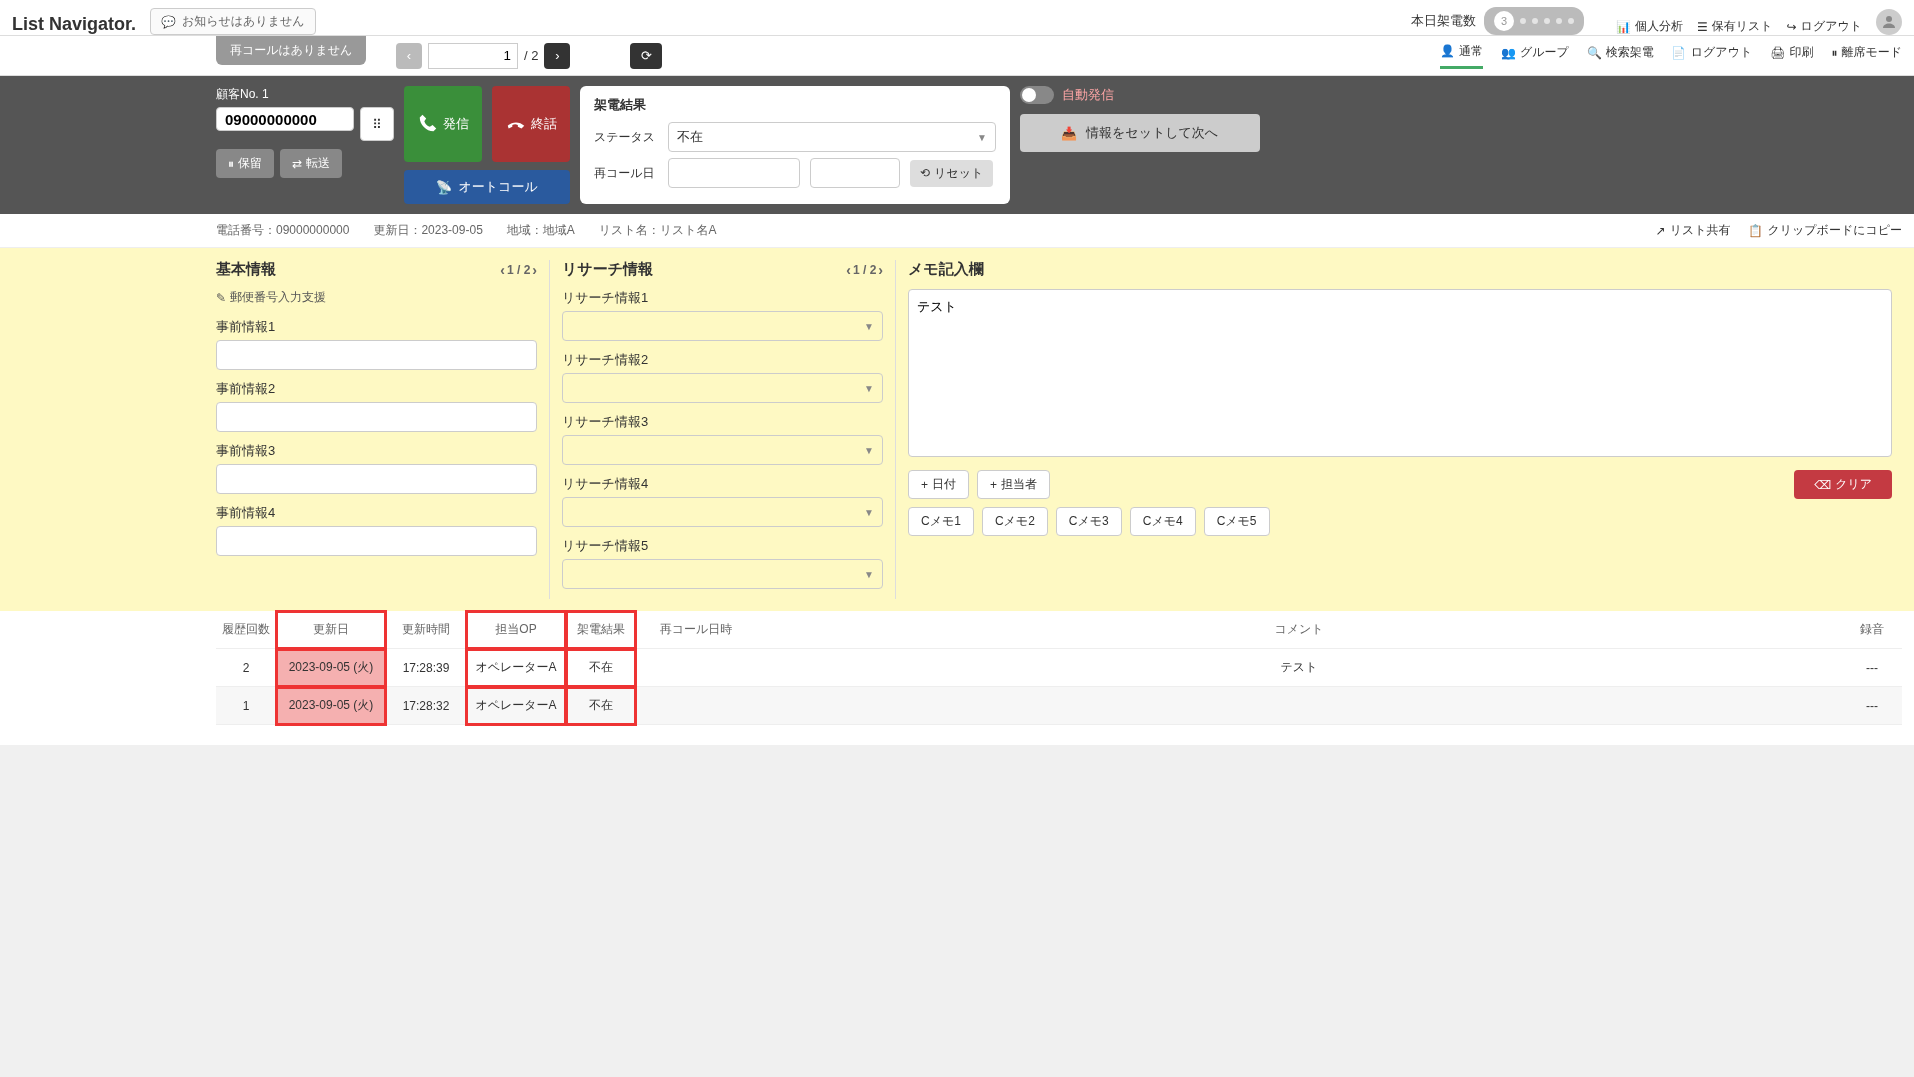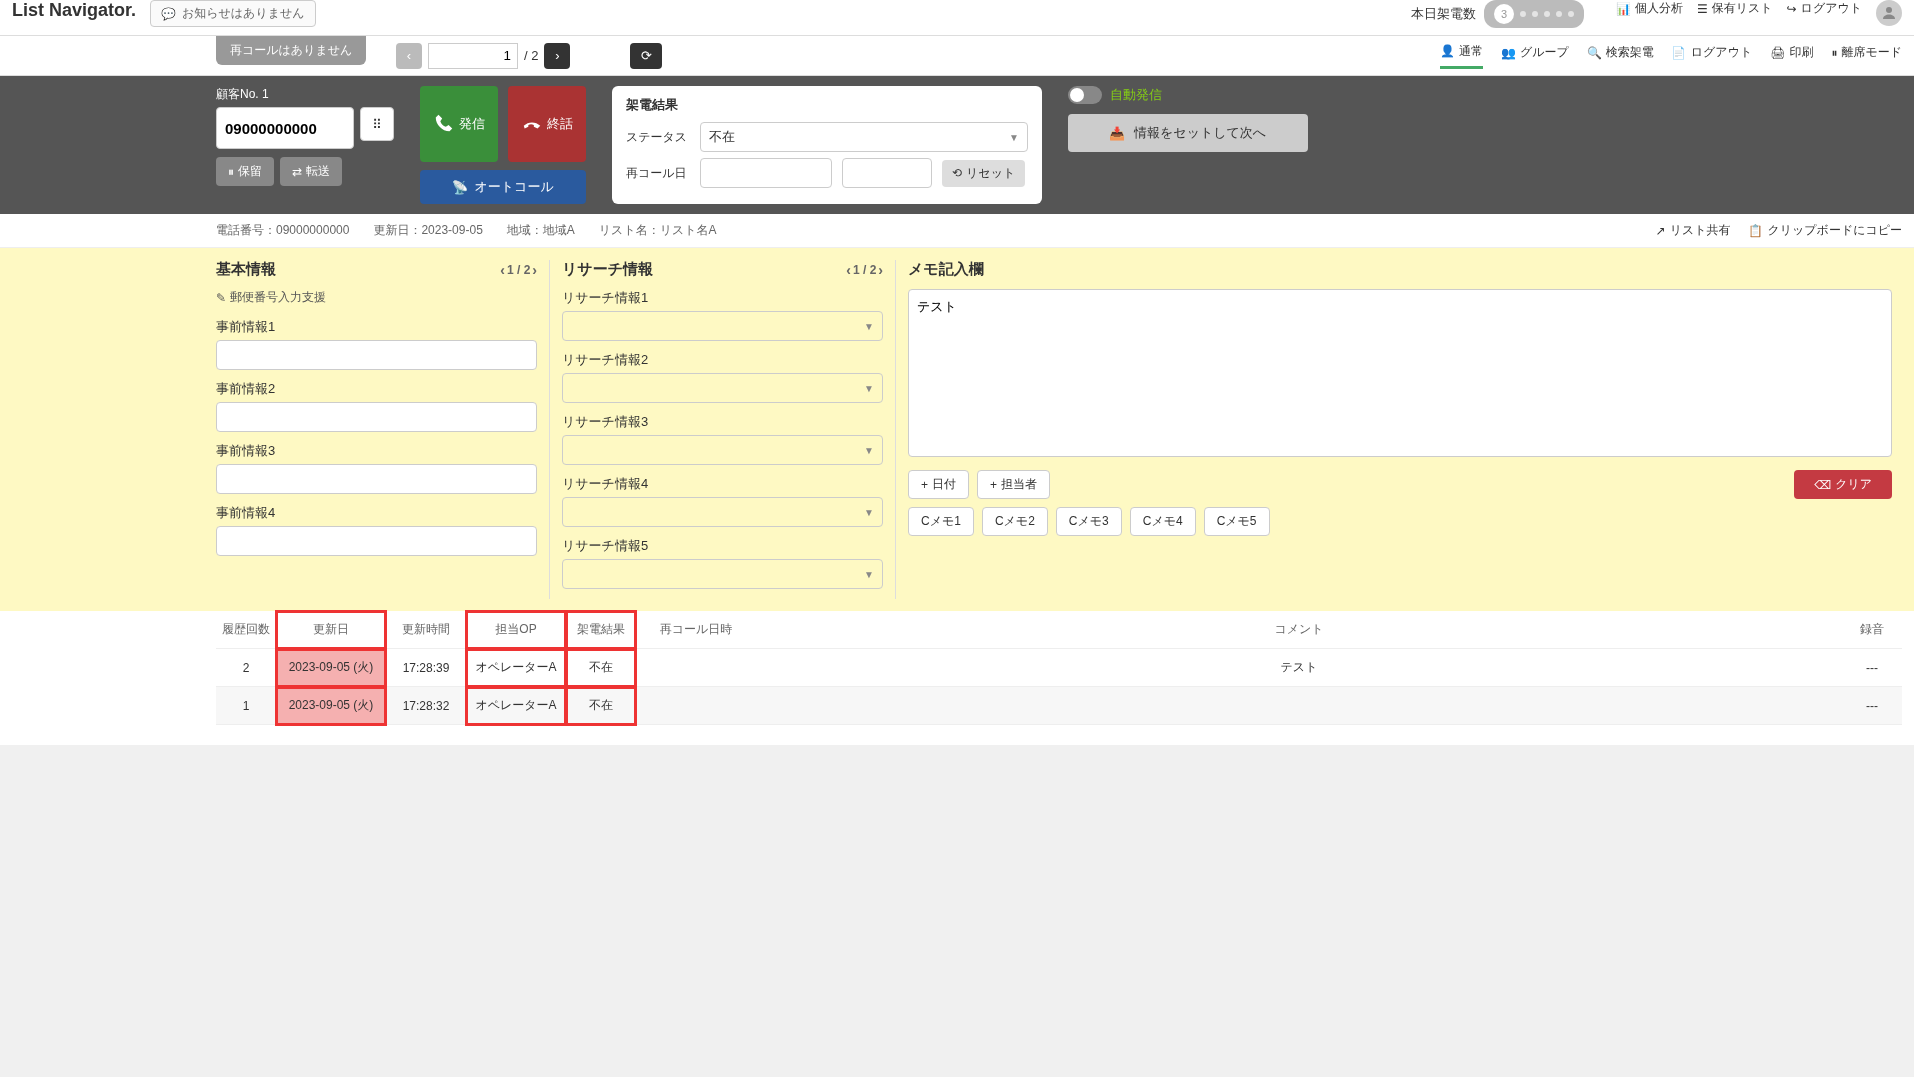--- a/index.html
+++ b/index.html
@@ -1,18 +1,18 @@
 <!DOCTYPE html>
 <html><head>
 <meta charset="utf-8">
 <style>
 * { box-sizing: border-box; margin: 0; padding: 0; font-family: "Hiragino Sans", "Meiryo", sans-serif; }
 body { background: #f0f0f0; font-size: 13px; color: #333; }
 
-.topbar { background: #fff; height: 36px; display: flex; align-items: flex-start; padding: 0 12px; border-bottom: 1px solid #ddd; }
+.topbar { background: #fff; height: 36px; display: flex; align-items: flex-end; padding: 0 12px; border-bottom: 1px solid #ddd; }
 .logo { font-size: 18px; font-weight: bold; margin-right: 14px; }
 .notice-box { border: 1px solid #ccc; border-radius: 4px; padding: 4px 10px; display: flex; align-items: center; gap: 6px; color: #666; font-size: 12px; background: #fafafa; }
 .topbar-spacer { flex: 1; }
 .call-count { display: flex; align-items: center; gap: 8px; margin-right: 18px; font-size: 13px; }
 .count-bubble { background: #fff; border-radius: 50%; width: 20px; height: 20px; display: inline-flex; align-items: center; justify-content: center; font-size: 11px; color: #999; }
 .dots { display: inline-flex; gap: 6px; background: #bbb; border-radius: 12px; padding: 4px 10px; align-items: center; }
 .dot { width: 6px; height: 6px; background: #fff; border-radius: 50%; opacity: .6; }
 .top-link { display: flex; align-items: center; gap: 4px; margin-left: 14px; font-size: 12px; cursor: pointer; }
 .avatar-icon { width: 26px; height: 26px; background: #ccc; border-radius: 50%; margin-left: 14px; display: flex; align-items: center; justify-content: center; }
 
@@ -20,45 +20,45 @@
 .recall-tag { position: absolute; left: 216px; top: 0; background: #999; color: #fff; padding: 6px 14px; border-radius: 0 0 6px 6px; font-size: 12px; }
 .pager-box { margin-left: 180px; display: flex; align-items: center; gap: 6px; }
 .pager-btn { width: 26px; height: 26px; background: #bbb; border-radius: 4px; display: flex; align-items: center; justify-content: center; color: #fff; cursor: pointer; }
 .pager-btn.dark { background: #333; }
 .pager-input { width: 90px; height: 26px; border: 1px solid #ccc; text-align: right; padding-right: 6px; }
 .refresh-btn { width: 32px; height: 26px; background: #333; color: #fff; border-radius: 4px; display: flex; align-items: center; justify-content: center; margin-left: 60px; cursor: pointer; }
 .tab-links { margin-left: auto; display: flex; gap: 18px; align-items: center; }
 .tab-link { display: flex; align-items: center; gap: 4px; font-size: 12px; cursor: pointer; padding-bottom: 6px; }
 .tab-link.active { border-bottom: 3px solid #4a6; color: #333; }
 
-.callbar { background: #555; padding: 10px 12px 10px 216px; display: flex; gap: 26px; align-items: flex-start; }
+.callbar { background: #555; padding: 10px 12px 10px 216px; display: flex; gap: 10px; align-items: flex-start; }
 .customer-block { }
 .cust-label { color: #fff; font-size: 12px; margin-bottom: 4px; }
 .phone-row { display: flex; gap: 6px; }
-.phone-input { width: 138px; height: 42px; border: 1px solid #ccc; border-radius: 4px; padding: 0 8px; font-size: 15px; font-weight: bold; }
+.phone-input { width: 138px; height: 24px; border: 1px solid #ccc; border-radius: 4px; padding: 0 8px; font-size: 15px; font-weight: bold; }
 .dialpad-btn { width: 34px; height: 34px; background: #fff; border: 1px solid #ccc; border-radius: 4px; display: flex; align-items: center; justify-content: center; cursor: pointer; }
 .hold-row { display: flex; gap: 6px; margin-top: 8px; }
 .gray-btn { background: #888; color: #fff; border-radius: 4px; padding: 6px 12px; display: flex; align-items: center; gap: 4px; cursor: pointer; font-size: 12px; }
 
 .big-btn { width: 78px; height: 76px; border-radius: 4px; display: flex; flex-direction: row; align-items: center; justify-content: center; color: #fff; cursor: pointer; gap: 4px; }
 .big-btn.green { background: #3a8f3a; }
 .big-btn.red { background: #a33; }
 .auto-call-btn { background: #2a5a9e; color: #fff; border-radius: 4px; padding: 8px 30px; display: flex; align-items: center; gap: 6px; cursor: pointer; font-size: 13px; margin-top: 8px; width: 166px; justify-content: center; }
 
 .result-panel { background: #fff; border-radius: 6px; padding: 10px 14px; flex: 1; max-width: 430px; }
 .result-title { font-weight: bold; margin-bottom: 8px; }
 .result-row { display: flex; align-items: center; gap: 10px; margin-bottom: 6px; }
 .result-label { width: 64px; font-size: 12px; }
 .status-select { flex: 1; height: 30px; border: 1px solid #ccc; border-radius: 4px; padding: 0 8px; position: relative; display: flex; align-items: center; cursor: pointer; }
 .status-select::after { content: "▼"; position: absolute; right: 8px; font-size: 10px; color: #888; }
 .date-input { width: 132px; height: 30px; border: 1px solid #ccc; border-radius: 4px; }
 .reset-btn { background: #ddd; border-radius: 4px; padding: 5px 10px; display: flex; align-items: center; gap: 4px; cursor: pointer; font-size: 12px; }
 
 .autodial-col { display: flex; flex-direction: column; gap: 10px; }
-.toggle-row { display: flex; align-items: center; gap: 8px; color: #84cc16; font-size: 13px; }
+.toggle-row { display: flex; align-items: center; gap: 8px; color: #fca5a5; font-size: 13px; }
 .toggle { width: 34px; height: 18px; background: #888; border-radius: 10px; position: relative; cursor: pointer; }
 .toggle::after { content: ""; width: 14px; height: 14px; background: #fff; border-radius: 50%; position: absolute; left: 2px; top: 2px; }
 .next-btn { background: #ccc; color: #333; border-radius: 4px; padding: 10px 30px; display: flex; align-items: center; gap: 8px; cursor: pointer; font-size: 13px; width: 240px; justify-content: center; }
 
 .infobar { background: #fff; padding: 8px 12px 8px 216px; display: flex; gap: 24px; font-size: 12px; color: #666; border-bottom: 1px solid #eee; align-items: center; }
 .infobar-links { margin-left: auto; display: flex; gap: 18px; }
 .infobar-link { display: flex; align-items: center; gap: 4px; cursor: pointer; color: #333; }
 
 .main-cols { background: #fef9c3; padding: 12px 12px 12px 216px; display: grid; grid-template-columns: 334px 334px 1fr; gap: 12px; }
 .col { border-right: 1px solid #ddd; padding-right: 12px; }

